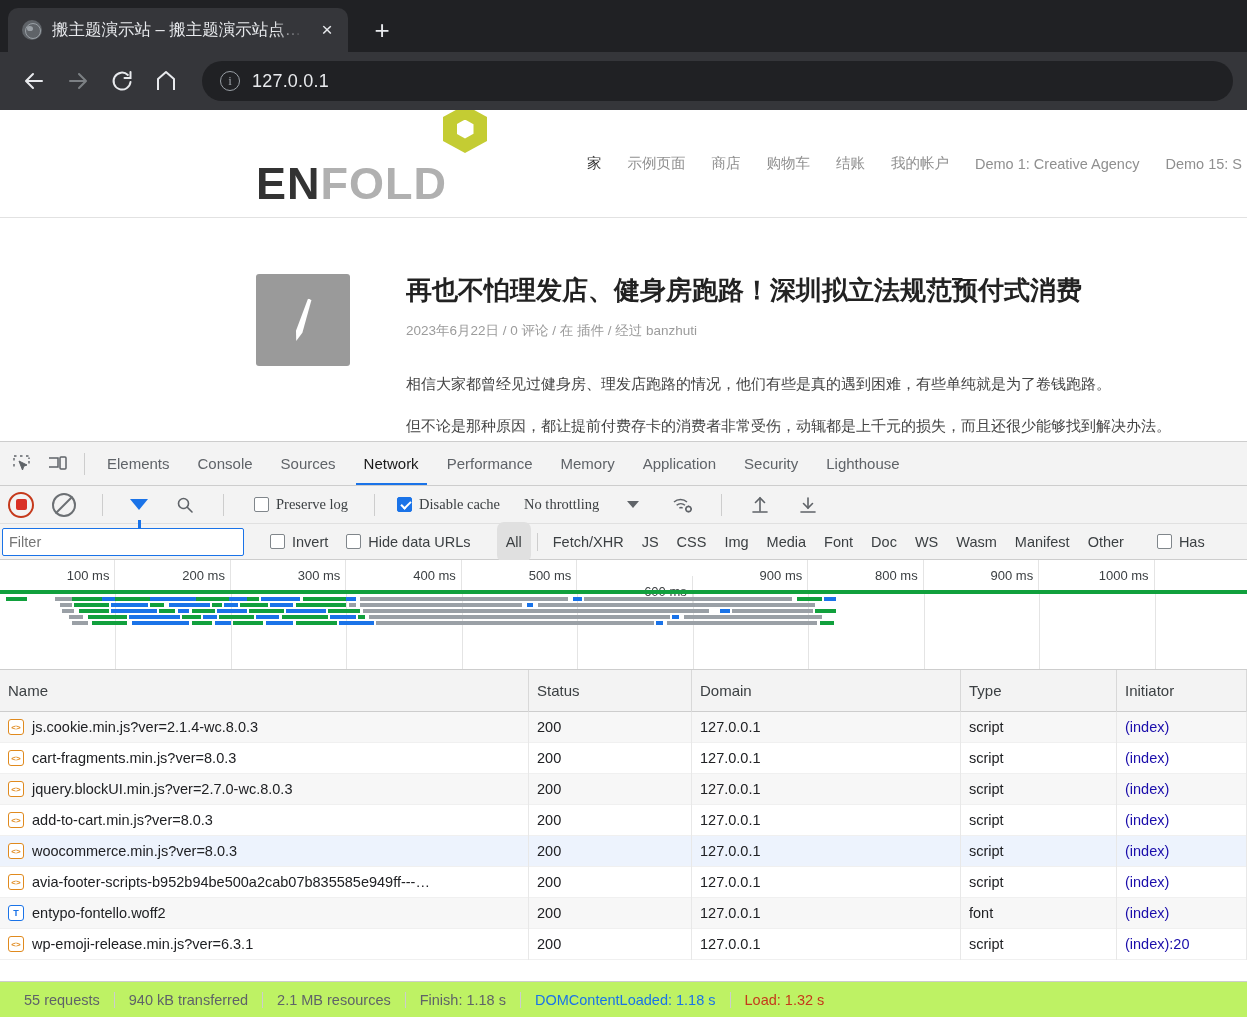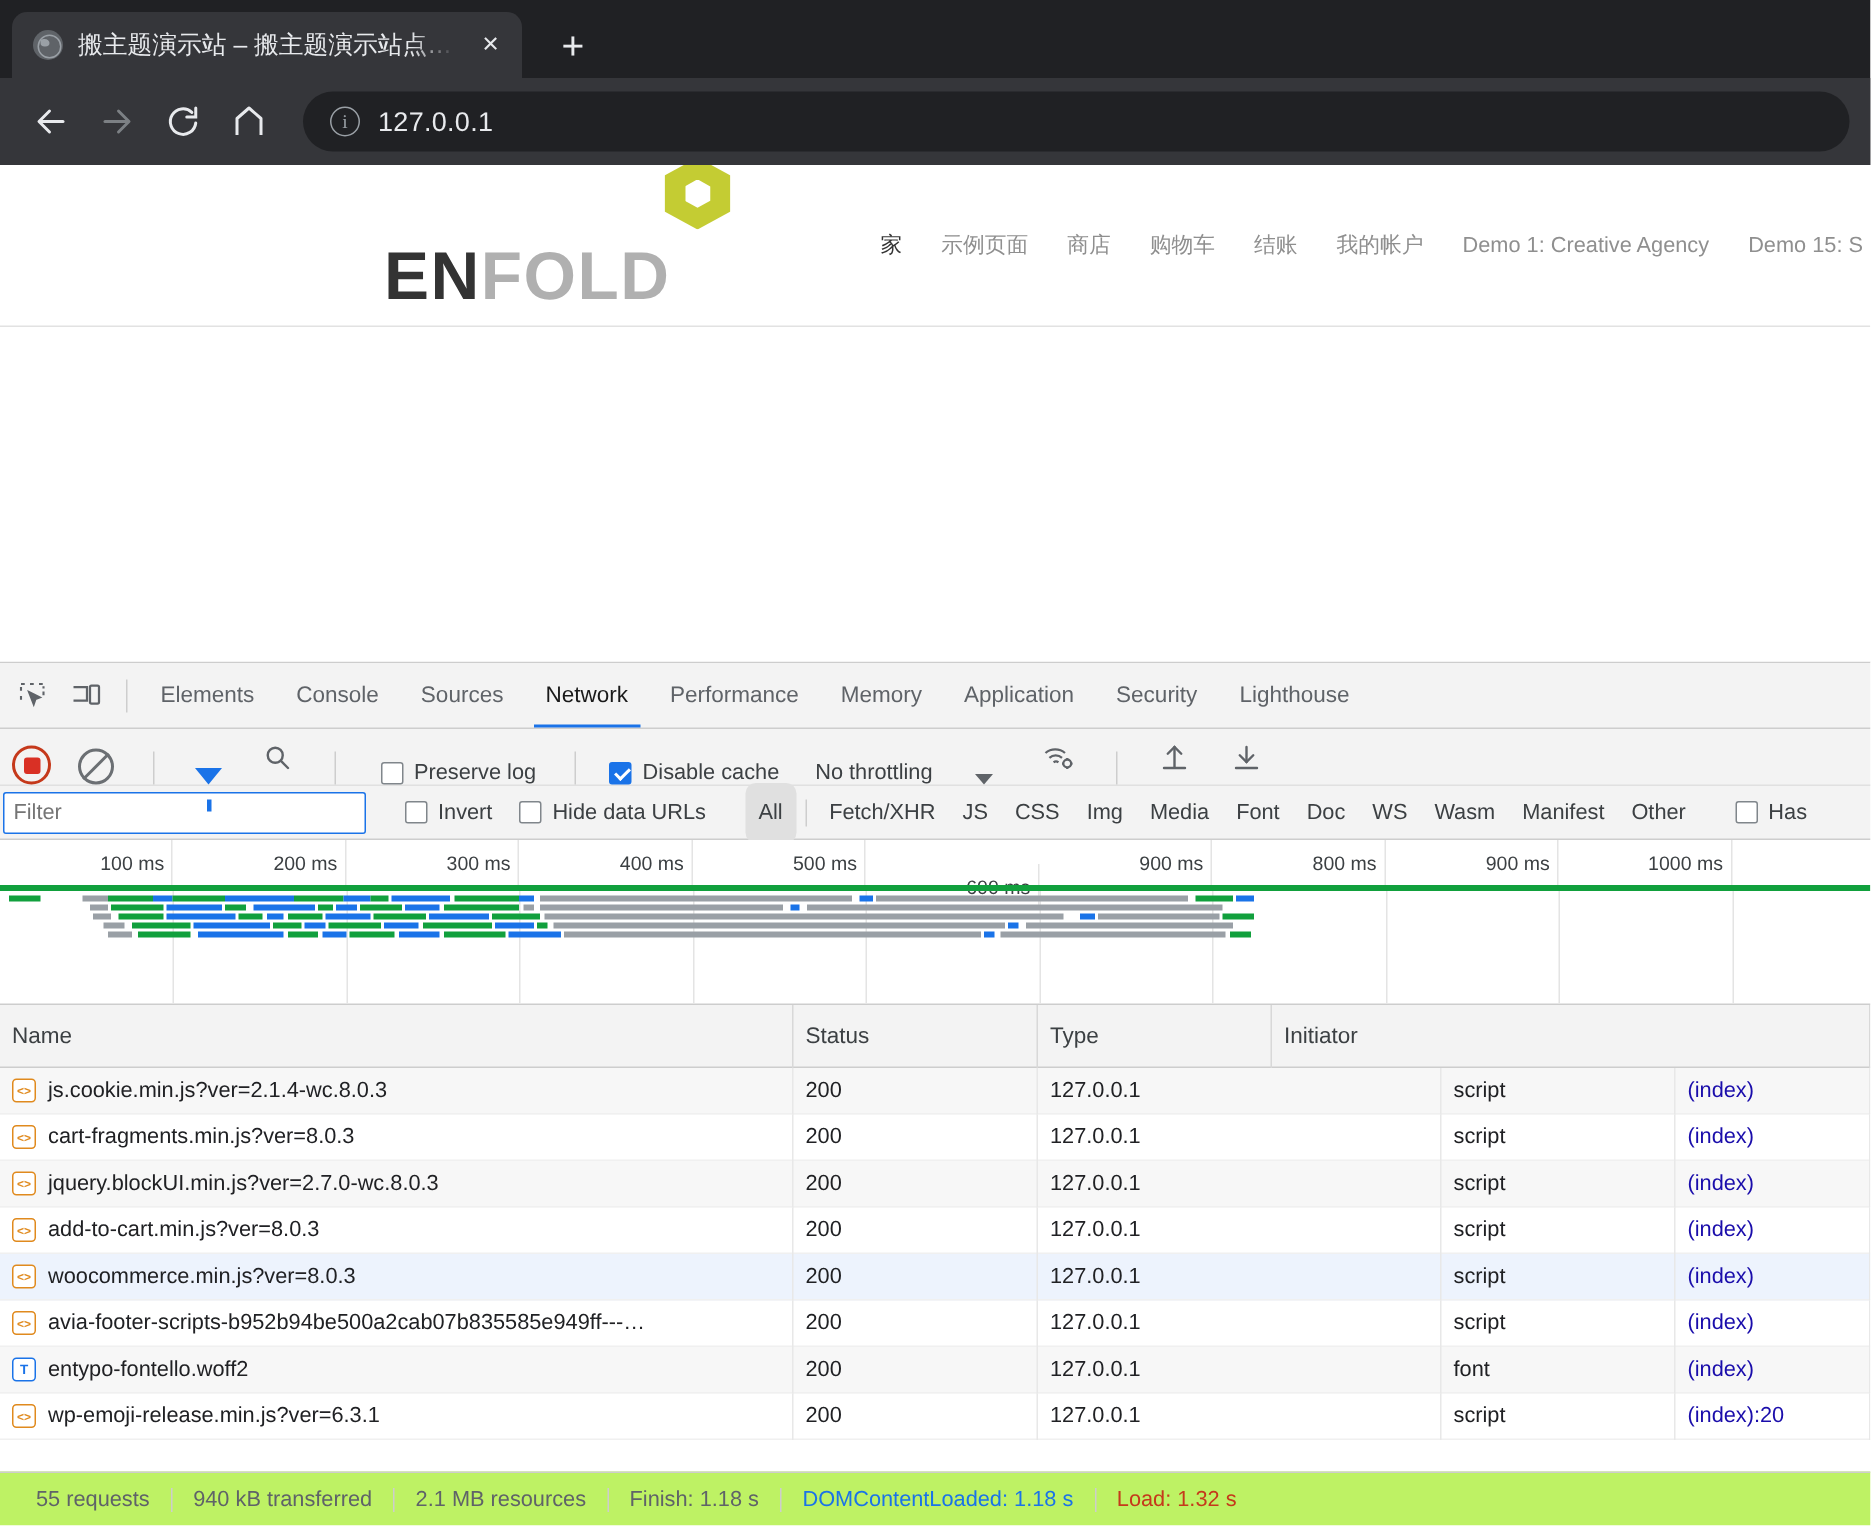--- a/index.html
+++ b/index.html
@@ -164,24 +164,24 @@
     color: #5f6368; font-size: 15px;
     position: relative;
   }
   .dt-tab.active { color: #1a1a1a; }
   .dt-tab.active::after {
     content: ""; position: absolute; left: 6px; right: 6px; bottom: 0;
     height: 2px; background: #1a73e8;
   }
   .dt-toolbar2 {
     height: 38px; flex: 0 0 38px;
-    display: flex; align-items: flex-end;
+    display: flex; align-items: center;
     background: #f3f3f3;
     border-bottom: 1px solid #e0e0e0;
-    padding-left: 4px; gap: 12px;
+    padding-left: 4px; gap: 12px; font-family: Liberation Serif, serif;
   }
   .record-btn {
     width: 26px; height: 26px; border-radius: 50%;
     border: 2px solid #c5391b;
     display: flex; align-items: center; justify-content: center;
     margin-left: 4px;
   }
   .record-btn::after { content: ""; width: 11px; height: 11px; background: #d93025; border-radius: 2px; }
   .clear-btn { width: 24px; height: 24px; border-radius: 50%; border: 2px solid #6b6f73; position: relative; }
   .clear-btn::after {
@@ -333,20 +333,32 @@
     </div>
     <div class="nav">
       <span class="nav-item active">家</span>
       <span class="nav-item">示例页面</span>
       <span class="nav-item">商店</span>
       <span class="nav-item">购物车</span>
       <span class="nav-item">结账</span>
       <span class="nav-item">我的帐户</span>
       <span class="nav-item">Demo 1: Creative Agency</span>
       <span class="nav-item">Demo 15: S</span>
+    </div>
+  </div>
+  <div class="article">
+    <div class="article-thumb">
+      <span class="pencil-icon"></span>
+    </div>
+    <div class="article-body">
+      <h1 class="article-title">再也不怕理发店、健身房跑路！深圳拟立法规范预付式消费</h1>
+      <div class="article-meta">2023年6月22日 / 0 评论 / 在 插件 / 经过 banzhuti</div>
+      <p class="article-p">相信大家都曾经见过健身房、理发店跑路的情况，他们有些是真的遇到困难，有些单纯就是为了卷钱跑路。</p>
+      <p class="article-p">但不论是那种原因，都让提前付费存卡的消费者非常受伤，动辄都是上千元的损失，而且还很少能够找到解决办法。</p>
+
     </div>
   </div>
 </div>
 
 <div class="devtools">
 
   <div class="dt-tabbar">
     <div class="dt-icon-btn">
       <svg width="20" height="20" viewBox="0 0 20 20" fill="none" stroke="#5f6368" stroke-width="1.4">
         <path d="M2 2h4M8 2h4M14 2h3v3M2 4v4M2 10v4M17 7v3" stroke-dasharray="2.5 2"></path>
@@ -563,20 +575,21 @@
           <div class="wf-seg" style="left: 667.376px; width: 150.102px; background: rgb(154, 160, 166);"></div>
           <div class="wf-seg" style="left: 819.787px; width: 13.8556px; background: rgb(17, 160, 61);"></div>
         </div>
       </div>
   </div>
 
   <div class="dt-table">
     <div class="th-row">
       <div class="th" style="width:529px;">Name</div>
       <div class="th" style="width:163px;">Status</div>
+      <div class="th" style="width:269px;">Domain</div>
       <div class="th" style="width:156px;">Type</div>
       <div class="th" style="flex:1;">Initiator</div>
     </div>
     <div id="tbody">
         <div class="tr odd">
           <div class="td name" style="width: 529px;">
             <span class="res-icon" style="font-size: 8px;">&lt;&gt;</span>
             <span>js.cookie.min.js?ver=2.1.4-wc.8.0.3</span>
           </div>
           <div class="td" style="width: 163px;">200</div>

